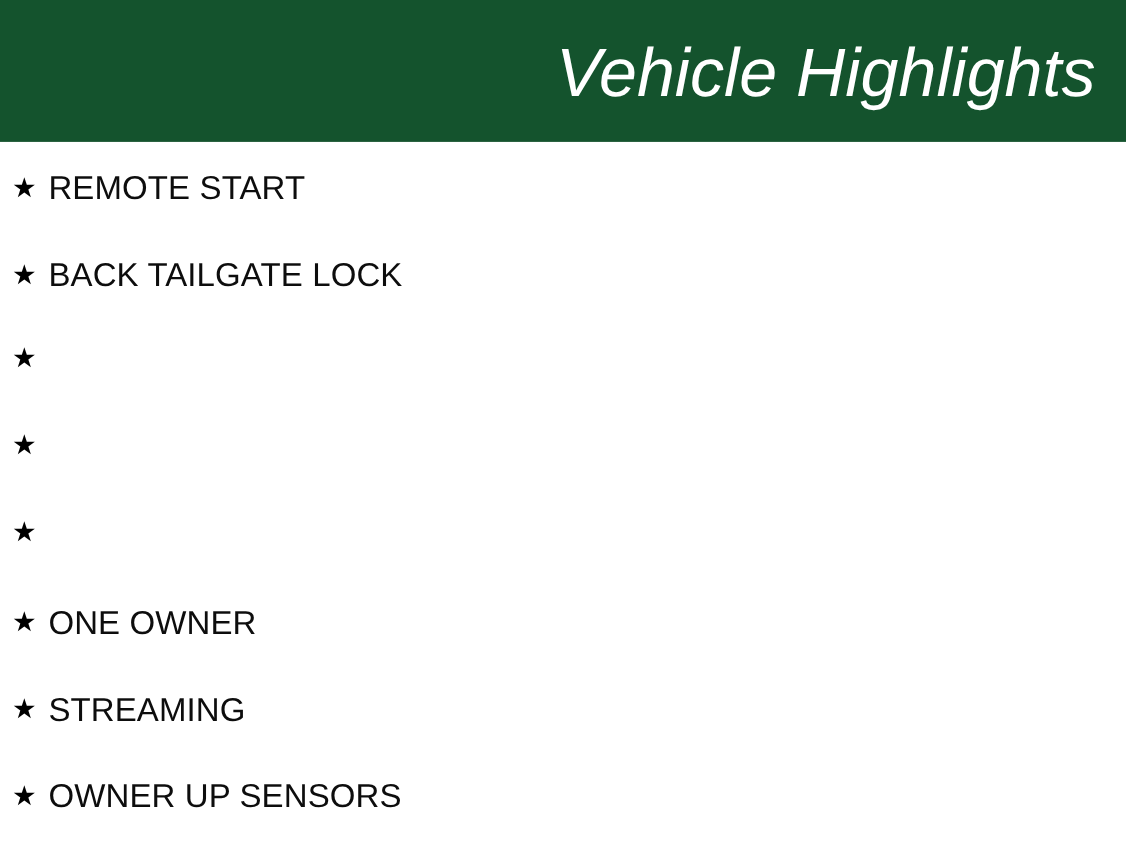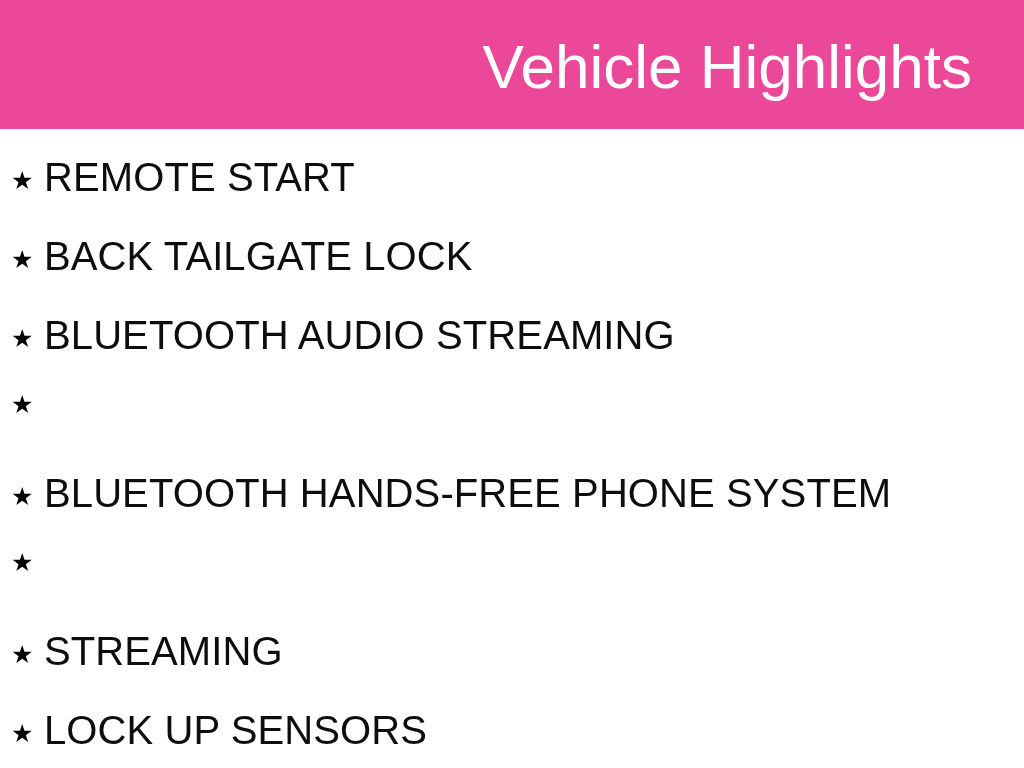--- a/index.html
+++ b/index.html
@@ -21,26 +21,27 @@
     background: #ffffff;
     box-sizing: border-box;
   }
   
   .header-band {
     position: absolute;
     top: 0;
     left: 0;
     width: 1024px;
     height: 129px;
-    background: #ec4899;
+    background: #14532d;
     display: flex;
     align-items: center;
     justify-content: flex-end;
     box-sizing: border-box;
-    padding-right: 52px;
+    padding-right: 28px;
+    font-style: italic;
   }
   .header-title {
     color: #ffffff;
     font-family: "Liberation Sans", sans-serif;
     font-size: 62px;
     font-weight: 400;
     line-height: 1;
     letter-spacing: 0px;
     white-space: nowrap;
     margin: 0;
@@ -80,21 +81,21 @@
     font-size: 25px;
     line-height: 1;
     font-family: "DejaVu Sans", sans-serif;
     text-align: left;
     position: relative;
     top: -2px;
   }
   .highlight-label {
     color: #0d0d0d;
     font-family: "Liberation Sans", sans-serif;
-    font-size: 40px;
+    font-size: 30px;
     font-weight: 400;
     line-height: 1;
     letter-spacing: 0.1px;
     white-space: nowrap;
   }
 </style>
 </head>
 <body>
 
 <div class="slide">
@@ -110,41 +111,40 @@
       <span class="highlight-label">REMOTE START</span>
     </li>
 
     <li class="highlight-item">
       <span class="bullet-star">★</span>
       <span class="highlight-label">BACK TAILGATE LOCK</span>
     </li>
 
     <li class="highlight-item">
       <span class="bullet-star">★</span>
-      <span class="highlight-label">BLUETOOTH AUDIO STREAMING</span>
     </li>
 
     <li class="highlight-item">
       <span class="bullet-star">★</span>
     </li>
 
     <li class="highlight-item">
       <span class="bullet-star">★</span>
-      <span class="highlight-label">BLUETOOTH HANDS-FREE PHONE SYSTEM</span>
     </li>
 
     <li class="highlight-item">
       <span class="bullet-star">★</span>
+      <span class="highlight-label">ONE OWNER</span>
     </li>
 
     <li class="highlight-item">
       <span class="bullet-star">★</span>
       <span class="highlight-label">STREAMING</span>
     </li>
 
     <li class="highlight-item">
       <span class="bullet-star">★</span>
-      <span class="highlight-label">LOCK UP SENSORS</span>
+      <span class="highlight-label">OWNER UP SENSORS</span>
     </li>
 
   </ul>
 
 </div>
 
 </body></html>

